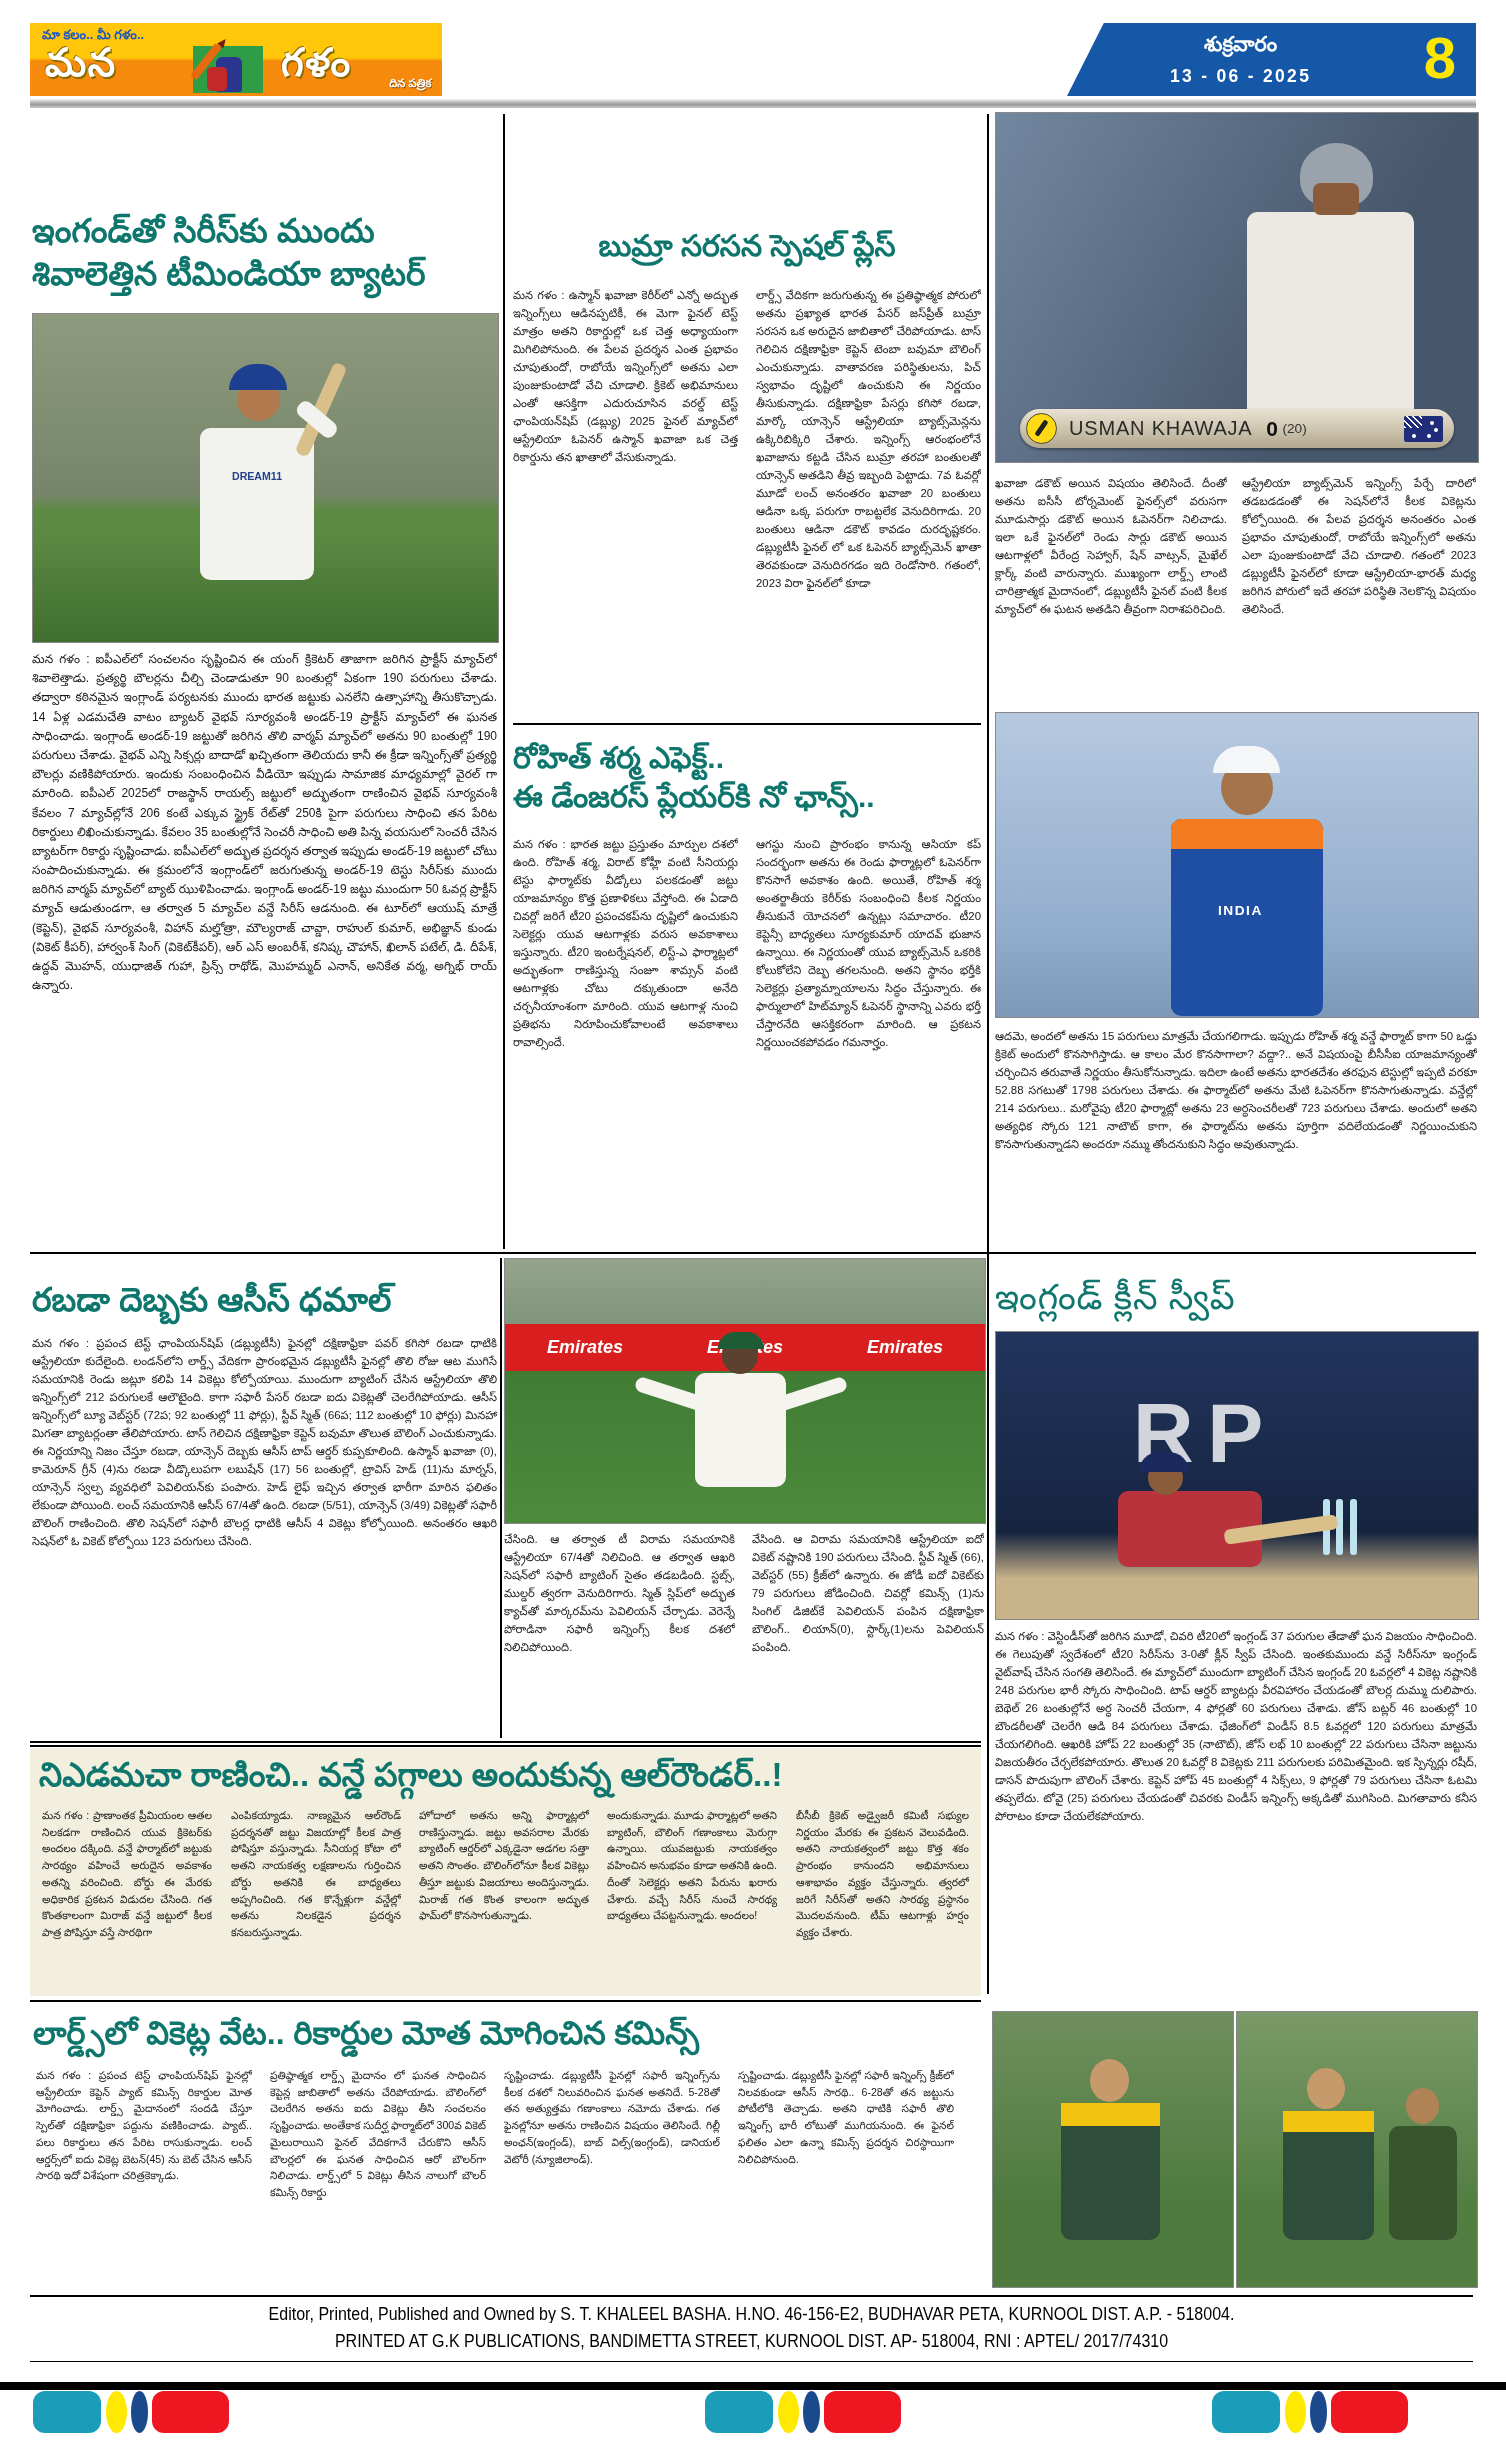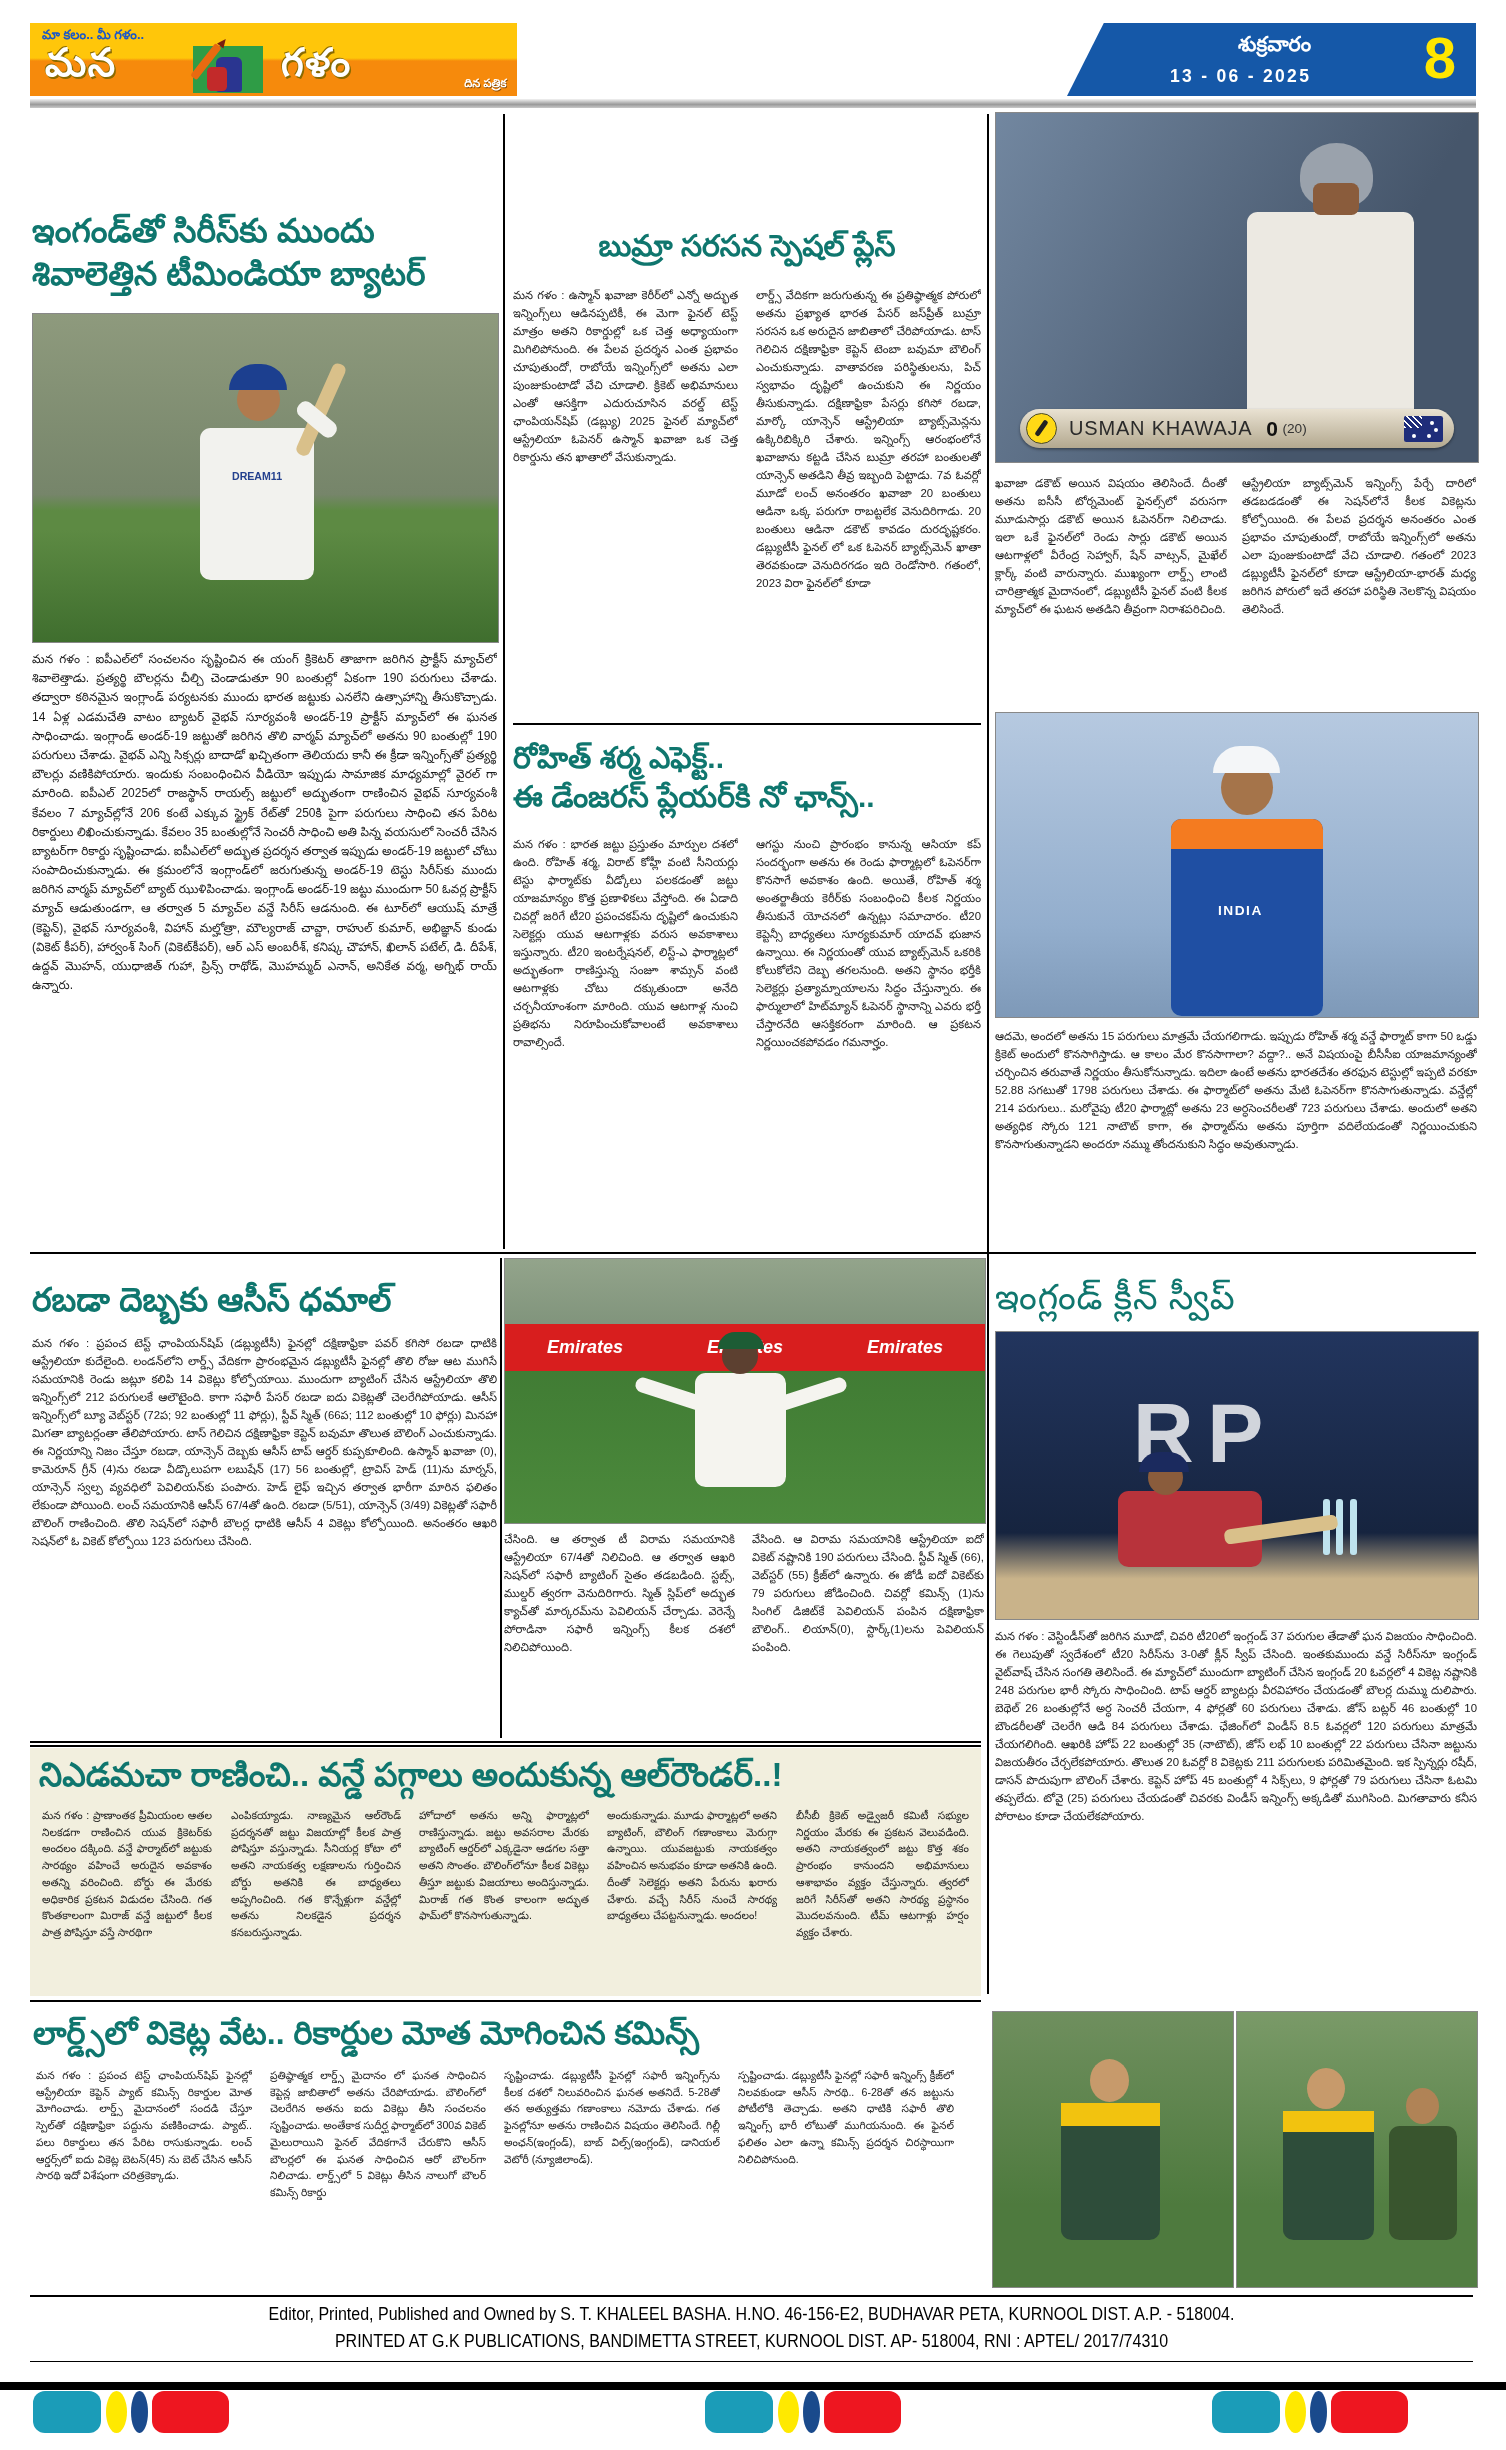--- a/index.html
+++ b/index.html
@@ -1,38 +1,38 @@
 <!DOCTYPE html>
 <html style="font-size:12px"><head>
 <meta charset="utf-8">
 <style>
   html,body{margin:0;padding:0;background:#fff;}
   #page{position:relative;width:1507px;height:2450px;background:#fff;overflow:hidden;
         font-family:"Liberation Sans","DejaVu Sans",sans-serif;color:#1c1c1c;}
   .abs{position:absolute;}
   
-  .mast-logo{left:30px;top:23px;width:487px;height:73px;
+  .mast-logo{left:30px;top:23px;width:412px;height:73px;
     background:linear-gradient(#ffc60a 0 48%,#f68a0c 52% 100%);overflow:hidden;}
   .tagline{position:absolute;left:12px;top:3.8px;font-size:13px;font-weight:bold;color:#1a57c9;}
   .logo-word{position:absolute;top:20px;font-size:39px;font-weight:bold;color:#fff;
     text-shadow:1.5px 1.5px 0 #8a6a00,-0.8px -0.8px 0 #8a6a00;letter-spacing:1.5px;line-height:1;}
   .logo-left{left:15px;}
   .logo-right{left:251px;}
   .fist-box{position:absolute;left:163px;top:23px;width:70px;height:47px;background:#2f9c46;}
   .fist-navy{position:absolute;left:23px;top:10.6px;width:26px;height:35px;background:#2a3590;border-radius:6px 6px 3px 3px;}
   .fist-red{position:absolute;left:13.7px;top:21px;width:20px;height:24px;background:#c22a2a;border-radius:4.6px;}
   .pen{position:absolute;left:9px;top:-4.6px;width:7.6px;height:41px;background:#e86a10;transform:rotate(38deg);border-radius:2.3px;}
   .pen-tip{position:absolute;left:26px;top:-7.6px;width:0;height:0;border-left:4.6px solid transparent;border-right:4.6px solid transparent;border-bottom:9px solid #7a1f10;transform:rotate(38deg);}
   .paper-type{position:absolute;right:10.6px;bottom:3px;font-size:11.4px;font-weight:bold;color:#fff;text-shadow:0.8px 0.8px 0 #8a4a00;}
   .mast-kreeda{left:500px;top:23px;width:573px;height:73px;background:#f3490e;
     clip-path:polygon(0 0,100% 0,91% 100%,0 100%);display:flex;align-items:center;}
   .kreeda-text{font-size:46px;font-weight:bold;color:#fff;padding-left:91px;line-height:1;}
   .mast-date{left:1067px;top:23px;width:409px;height:73px;background:#1558a8;
     clip-path:polygon(9% 0,100% 0,100% 100%,0 100%);}
-  .date-stack{position:absolute;left:103px;top:9px;text-align:right;color:#fff;}
+  .date-stack{position:absolute;left:103px;top:9px;text-align:center;color:#fff;}
   .weekday{font-size:20.5px;font-weight:bold;}
   .date-line{font-size:17.5px;font-weight:bold;letter-spacing:2.3px;margin-top:4.6px;}
   .page-num{position:absolute;right:20px;top:1.5px;font-size:58px;font-weight:bold;color:#ffe600;line-height:1.15;}
   .divider{left:30px;top:99px;width:1446px;height:9px;
     background:linear-gradient(#f2f2f2,#9a9a9a 60%,#c9c9c9);}
   
   .vrule{width:1.5px;background:#000;}
   .hrule{height:2.3px;background:#000;}
   
   .headline{font-weight:bold;color:#0f766e;line-height:1.3;}

